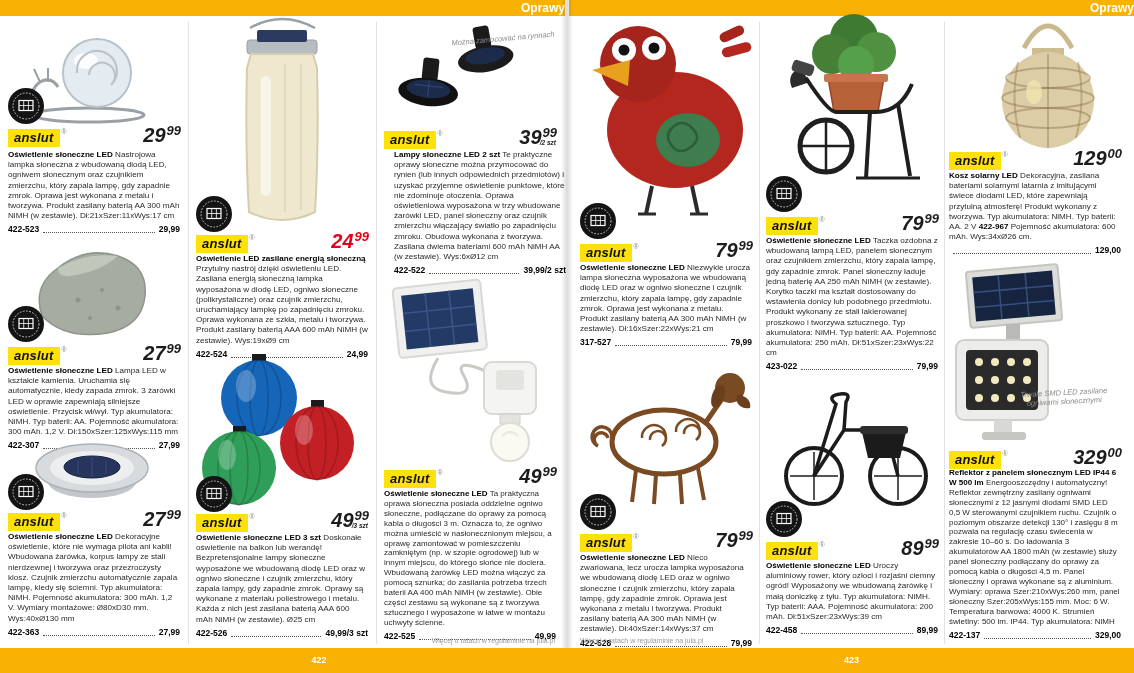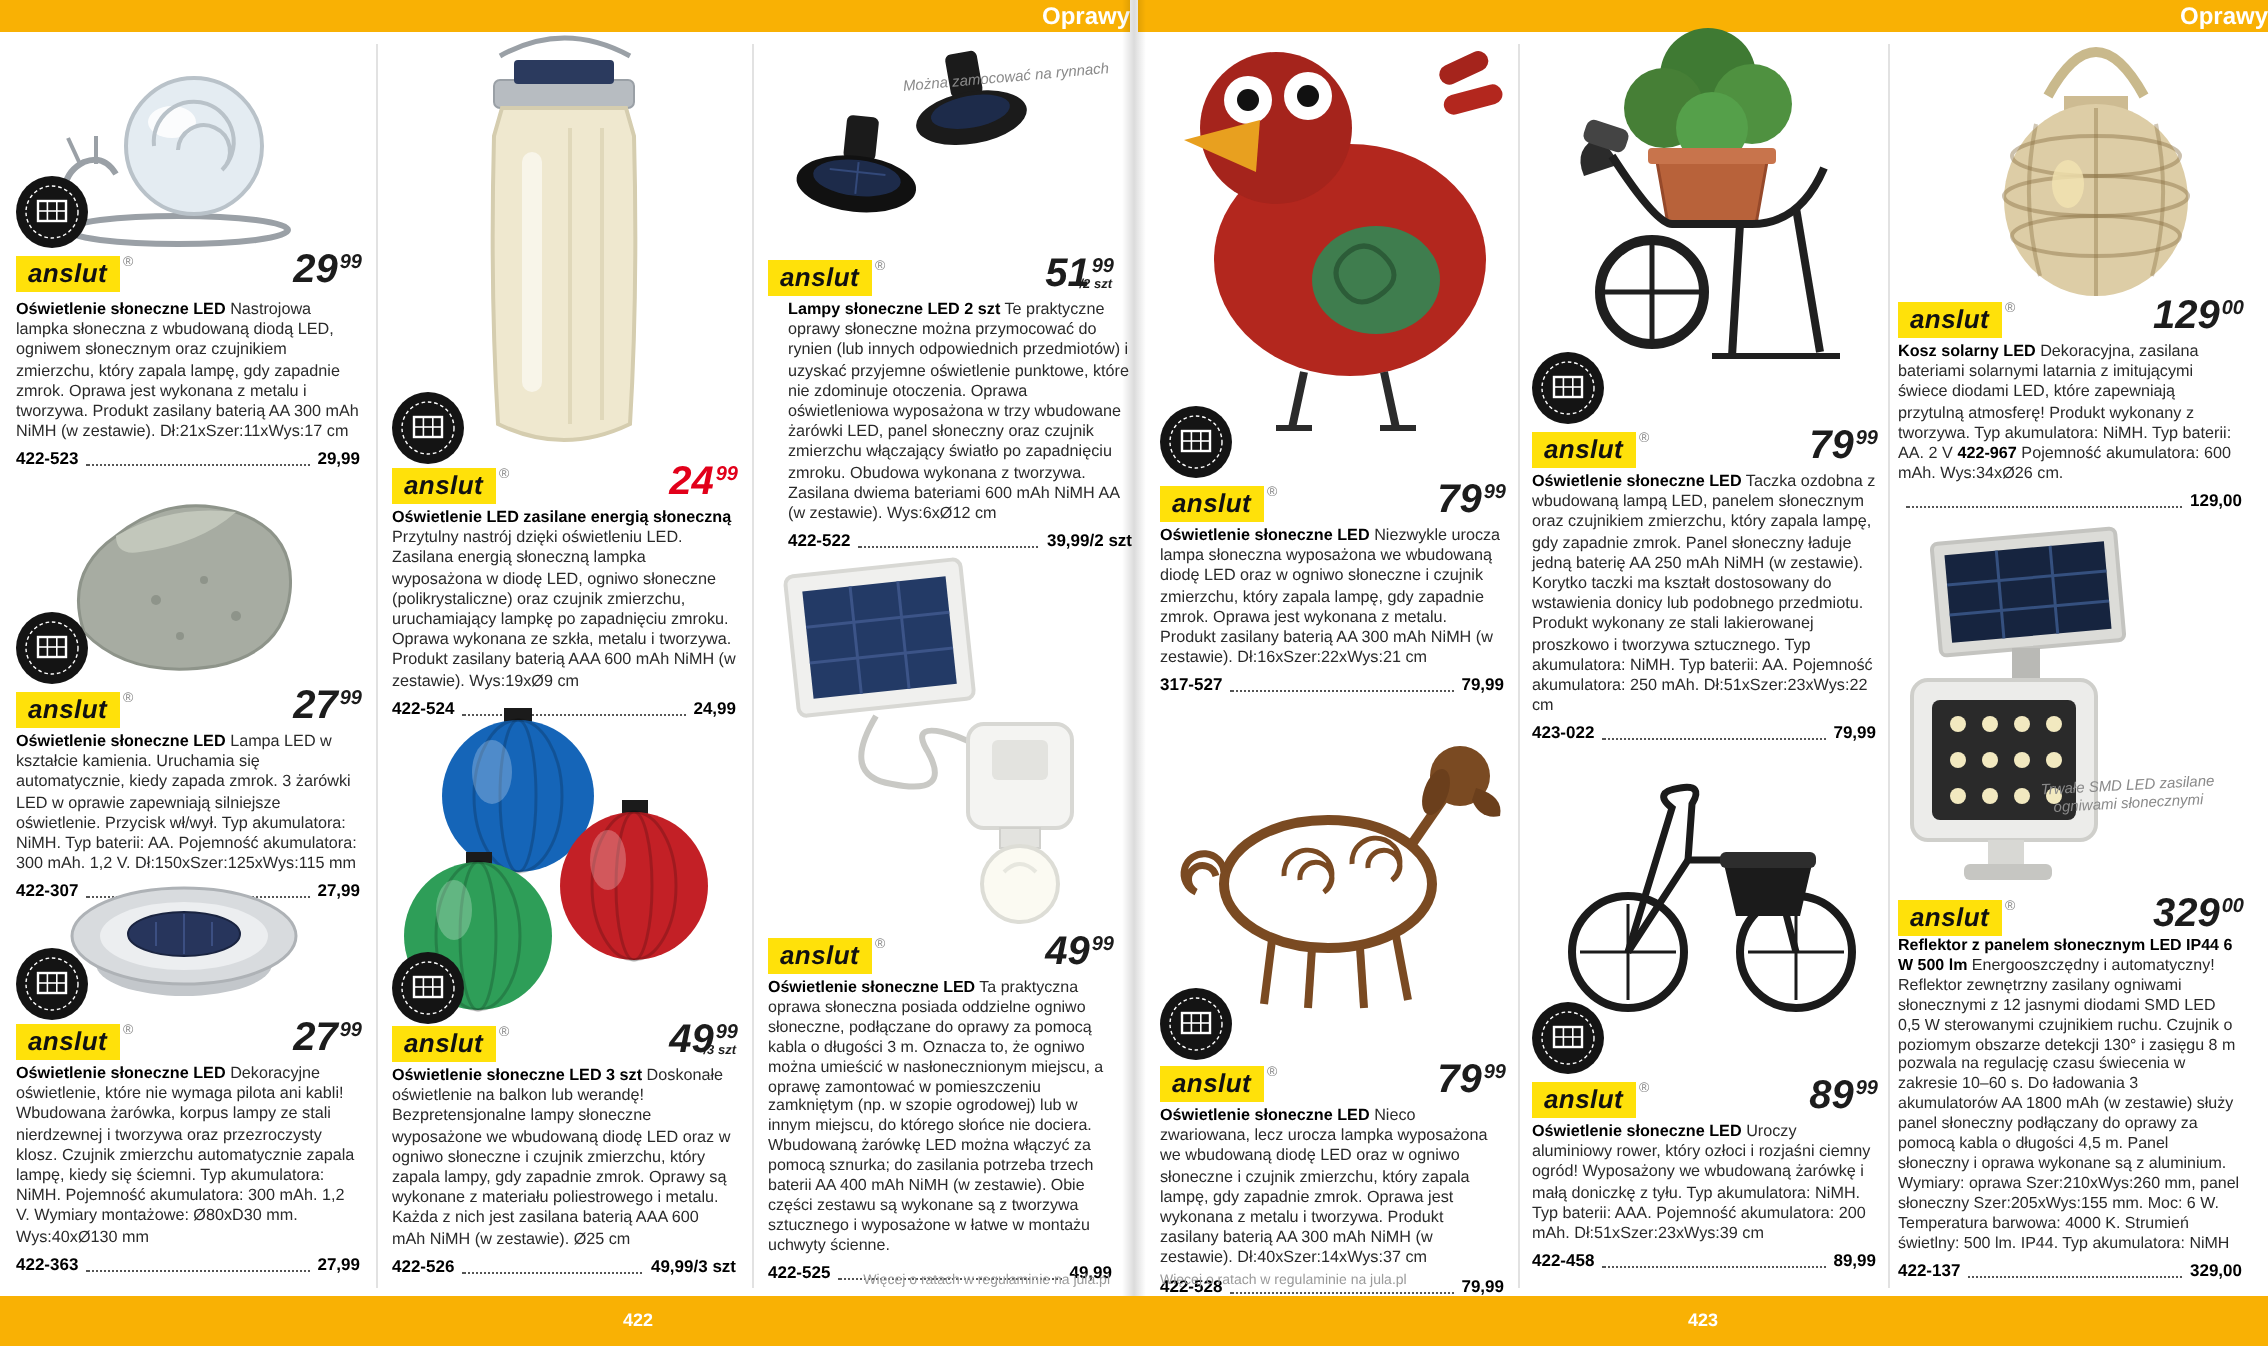--- a/index.html
+++ b/index.html
@@ -12,21 +12,21 @@
   .botbar .pg{display:block;text-align:center;line-height:25px;color:#fff;font-weight:bold;font-size:9px;}
   .seam{position:absolute;left:561px;top:0;width:12px;height:673px;
         background:linear-gradient(to right,rgba(0,0,0,0),rgba(0,0,0,0.14),rgba(0,0,0,0));}
   .coldiv{position:absolute;top:22px;height:622px;width:1px;background:#e2e2e2;}
   .prow{position:absolute;width:172px;display:flex;justify-content:space-between;align-items:flex-start;}
   .brand .bbox{background:#FFE10A;color:#111;font-weight:bold;font-style:italic;
                font-size:13px;padding:1px 7px 2px 6px;letter-spacing:.2px;display:inline-block;}
   .brand .reg{font-size:7px;color:#888;vertical-align:top;margin-left:1px;}
   .price{text-align:right;font-weight:bold;font-style:italic;line-height:1;margin-top:-3px;}
   .pint{font-size:20px;}
-  .pdec{font-size:10px;position:relative;top:-7px;left:1px;}
+  .pdec{font-size:13px;position:relative;top:-7px;left:1px;}
   .punit{display:block;font-size:6.5px;margin-top:-7px;text-align:right;}
   .pblock{position:absolute;width:172px;}
   .pdesc{margin:0 0 3px 0;font-size:8.1px;line-height:10.2px;color:#2a2a2a;}
   .pdesc b{color:#000;margin-top:24px;}
   .artline{display:flex;align-items:flex-end;font-size:8.5px;font-weight:bold;color:#000;}
   .dots{flex:1;border-bottom:1.5px dotted #555;height:7px;margin:0 4px 1px 4px;}
   .badge{position:absolute;}
   .note{position:absolute;font-style:italic;color:#8a8a8a;font-size:7.5px;line-height:9px;
         text-align:center;transform:rotate(-5deg);}
   .footnote{position:absolute;top:637px;font-size:7px;color:#9a9a9a;}
@@ -223,21 +223,21 @@
         <rect x="37" y="44" width="16" height="22" rx="3" fill="#1b1b1b"></rect>
         <ellipse cx="45" cy="78" rx="30" ry="14" fill="#111"></ellipse>
         <ellipse cx="45" cy="75" rx="22" ry="9" fill="#1d2b4a"></ellipse>
         <line x1="31" y1="72" x2="59" y2="72" stroke="#33497a" stroke-width="1"></line>
         <line x1="45" y1="67" x2="45" y2="83" stroke="#33497a" stroke-width="1"></line>
       </g>
   </svg>
   <div class="note" style="left:443px;top:34px;width:120px">Można zamocować na rynnach</div>
   <div class="prow" style="left:384px;top:130px">
     <div class="brand"><span class="bbox">anslut</span><span class="reg">®</span></div>
-    <div class="price"><span class="pint">51</span><span class="pdec">99</span><span class="punit">/2 szt</span></div>
+    <div class="price"><span class="pint">39</span><span class="pdec">99</span><span class="punit">/2 szt</span></div>
   </div>
   <div class="pblock" style="left:394px;top:150px">
     <p class="pdesc"><b>Lampy słoneczne LED 2 szt</b> <span>Te praktyczne oprawy słoneczne można przymocować do rynien (lub innych odpowiednich przedmiotów) i uzyskać przyjemne oświetlenie punktowe, które nie zdominuje otoczenia. Oprawa oświetleniowa wyposażona w trzy wbudowane żarówki LED, panel słoneczny oraz czujnik zmierzchu włączający światło po zapadnięciu zmroku. Obudowa wykonana z tworzywa. Zasilana dwiema bateriami 600 mAh NiMH AA (w zestawie). Wys:6xØ12 cm</span></p>
     <div class="artline">
         <b>422-522</b>
         <span class="dots"></span>
         <b>39,99/2 szt</b>
       </div>
   </div>
 

